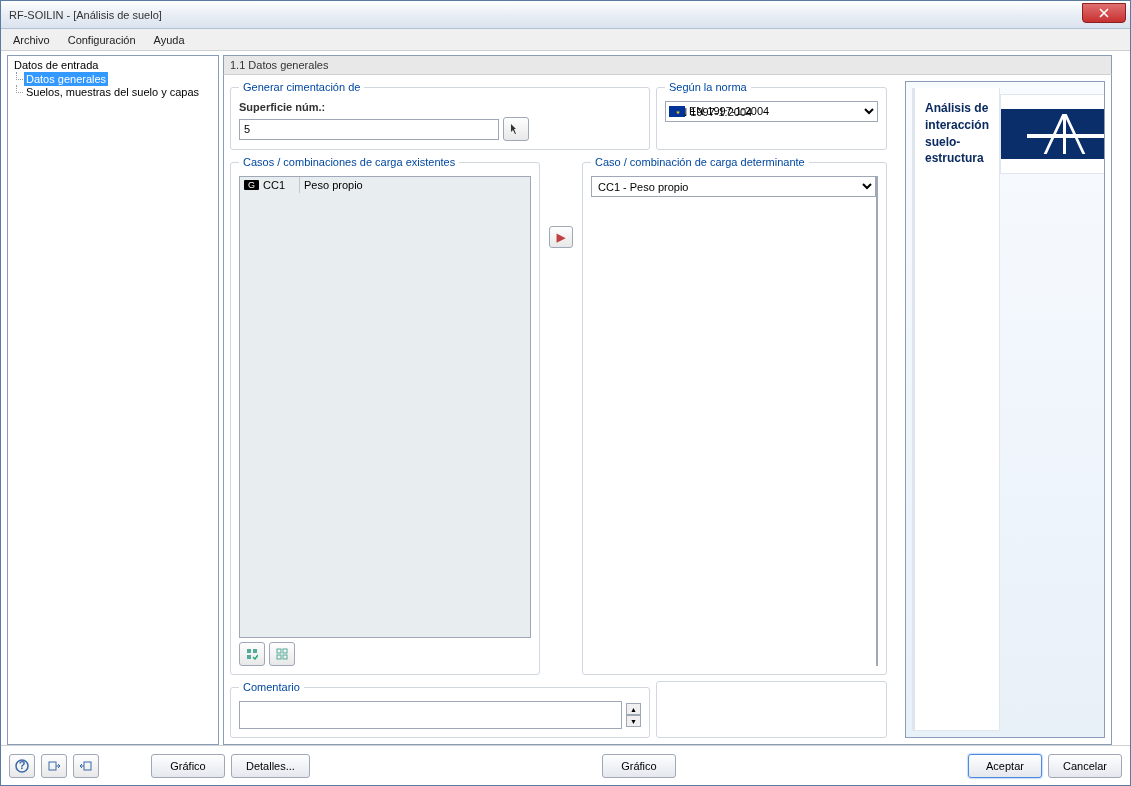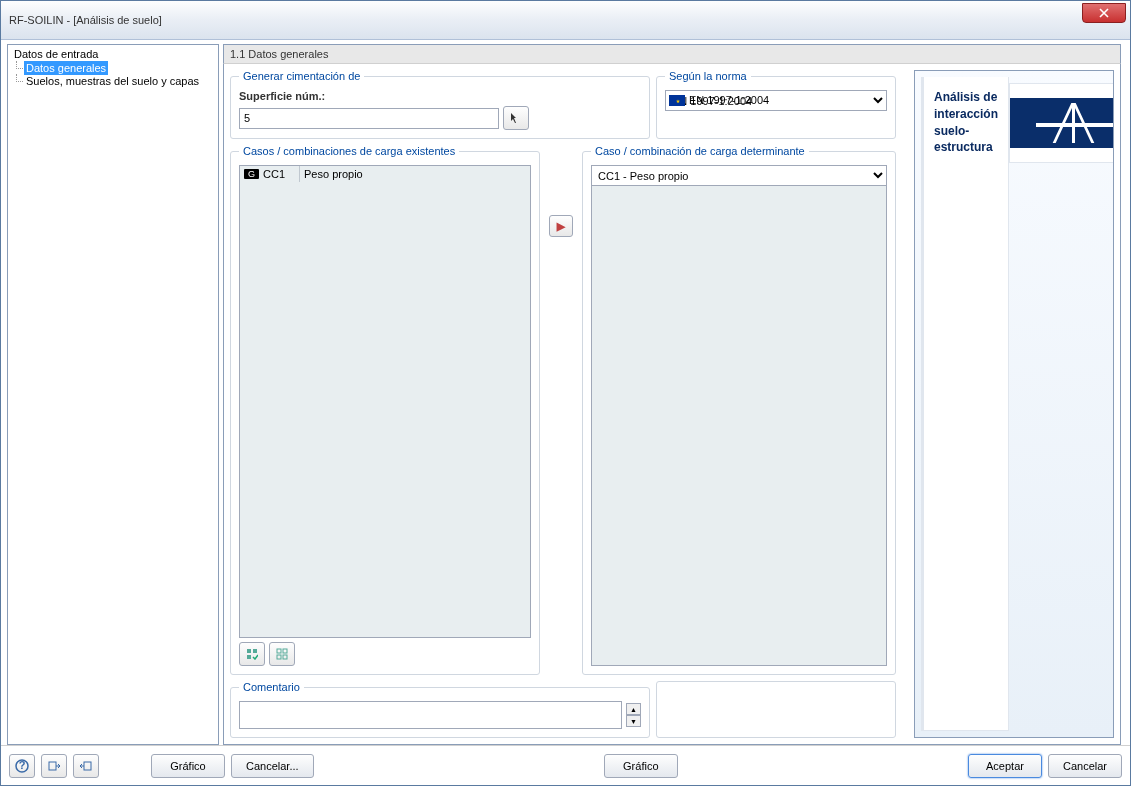--- a/index.html
+++ b/index.html
@@ -1,26 +1,26 @@
 <!DOCTYPE html>
 <html><head>
 <meta charset="utf-8">
 <style>
 * { box-sizing: border-box; margin: 0; padding: 0; font-family: "Segoe UI", Tahoma, sans-serif; font-size: 11px; }
 body { background: #fff; width: 1131px; height: 786px; overflow: hidden; }
 
 .window { width: 1131px; height: 786px; border: 1px solid #5a7aa0; background: #fff; display: flex; flex-direction: column; }
-.titlebar { height: 39px; background: linear-gradient(to bottom, #fdfefe, #e9eef5, #dbe3ee); display: flex; align-items: center; padding: 0 4px; border-bottom: 1px solid #b0c0d8; position: relative; }
+.titlebar { height: 28px; background: linear-gradient(to bottom, #fdfefe, #e9eef5, #dbe3ee); display: flex; align-items: center; padding: 0 4px; border-bottom: 1px solid #b0c0d8; position: relative; }
 .titlebar .title { color: #333; padding-left: 4px; }
 .close-btn { position: absolute; right: 4px; top: 2px; width: 44px; height: 20px; background: linear-gradient(to bottom, #e07070, #c83030); border: 1px solid #8a2020; border-radius: 0 0 4px 4px; color: #fff; display: flex; align-items: center; justify-content: center; font-size: 10px; cursor: pointer; }
 
 .menubar { height: 22px; background: #f0f0f0; display: flex; align-items: center; gap: 2px; padding: 0 4px; border-bottom: 1px solid #d0d0d0; }
 .menubar span { padding: 3px 8px; color: #222; cursor: pointer; }
 
-.content { flex: 1; display: flex; padding: 4px 9px 0 6px; gap: 4px; min-height: 0; }
+.content { flex: 1; display: flex; padding: 4px 18px 0 6px; gap: 4px; min-height: 0; }
 
 .tree-panel { width: 212px; border: 1px solid #8a9db8; background: #fff; padding: 2px 4px; }
 .tree-root { color: #000; padding: 1px 2px; }
 .tree-item { padding: 1px 2px; margin-left: 12px; position: relative; cursor: pointer; }
 .tree-item::before { content: ""; position: absolute; left: -8px; top: 0; width: 6px; height: 50%; border-left: 1px dotted #999; border-bottom: 1px dotted #999; }
 .tree-item.selected { background: #3399ff; color: #fff; display: inline-block; }
 
 .main-panel { flex: 1; display: flex; flex-direction: column; min-width: 0; }
 .main-header { background: #e8e8e8; border: 1px solid #8a9db8; border-bottom: 1px solid #d0d0d0; padding: 3px 6px; color: #333; }
 .main-body { flex: 1; border: 1px solid #8a9db8; border-top: none; background: #fff; padding: 6px; display: flex; gap: 18px; min-height: 0; }
@@ -38,21 +38,21 @@
 .field-label { color: #333; margin-bottom: 4px; display: block; font-weight: bold; }
 .input-row { display: flex; gap: 4px; align-items: center; }
 input.text { border: 1px solid #a0a8b8; padding: 2px 4px; height: 21px; background: #fff; }
 select.combo { border: 1px solid #a0a8b8; padding: 1px 2px; height: 21px; background: #fff; width: 100%; }
 
 .icon-btn { width: 26px; height: 24px; border: 1px solid #a0a8b8; background: linear-gradient(to bottom, #fefefe, #e8e8e8); border-radius: 3px; cursor: pointer; display: inline-flex; align-items: center; justify-content: center; font-size: 10px; }
 
 .row2 { flex: 1; display: flex; gap: 6px; min-height: 0; }
 .cases-group { flex: 0 0 310px; display: flex; flex-direction: column; }
 .transfer-col { width: 30px; display: flex; align-items: flex-start; justify-content: center; padding-top: 70px; }
-.determ-group { flex: 1; display: flex; flex-direction: column; }
+.determ-group { flex: 1; display: flex; }
 
 .cases-list { flex: 1; border: 1px solid #a0a8b8; background: #e8eef0; overflow: auto; }
 .cases-list .row { display: flex; }
 .cases-list .cell-a { width: 60px; border-right: 1px solid #c0c8d0; padding: 2px 4px; display: flex; align-items: center; gap: 4px; }
 .cases-list .cell-b { flex: 1; padding: 2px 4px; }
 .badge-g { background: #000; color: #fff; padding: 0 4px; font-size: 9px; border-radius: 1px; }
 
 .cases-footer { display: flex; gap: 4px; margin-top: 4px; align-items: center; }
 .filter-select { flex: 1; display: flex; border: 1px solid #a0a8b8; height: 21px; align-items: center; background: #fff; }
 .filter-swatch { width: 22px; height: 100%; background: #e0e0e0; border-right: 1px solid #ccc; }
@@ -100,20 +100,25 @@
 <div class="window">
   <div class="titlebar">
     <span class="title">RF-SOILIN - [Análisis de suelo]</span>
     <div class="close-btn">
       <svg width="10" height="10" viewBox="0 0 10 10">
           <path d="M1 1 L9 9 M9 1 L1 9" stroke="#fff" stroke-width="1.6"></path>
         </svg>
     </div>
   </div>
 
+  <div class="menubar">
+    <span>Archivo</span>
+    <span>Configuración</span>
+    <span>Ayuda</span>
+  </div>
 
   <div class="content">
     <div class="tree-panel">
       <div class="tree-root">Datos de entrada</div>
       <div><span class="tree-item selected">Datos generales</span></div>
       <div><span class="tree-item">Suelos, muestras del suelo y capas</span></div>
     </div>
 
     <div class="main-panel">
       <div class="main-header">1.1 Datos generales</div>
@@ -244,20 +249,20 @@
         </svg>
     </button>
     <button class="icon-btn">
       <svg width="14" height="14" viewBox="0 0 14 14">
           <rect x="5" y="3" width="7" height="8" fill="none" stroke="#3a6aa8"></rect>
           <path d="M5 7 L1 7 M3 5 L1 7 L3 9" stroke="#3a6aa8" fill="none"></path>
         </svg>
     </button>
     <div style="width:40px"></div>
     <button class="std">Gráfico</button>
-    <button class="std">Cancelar...</button>
+    <button class="std">Detalles...</button>
     <div class="spacer"></div>
     <button class="std">Gráfico</button>
     <div class="spacer"></div>
     <button class="std default">Aceptar</button>
     <button class="std">Cancelar</button>
   </div>
 </div>
 
 </body></html>

